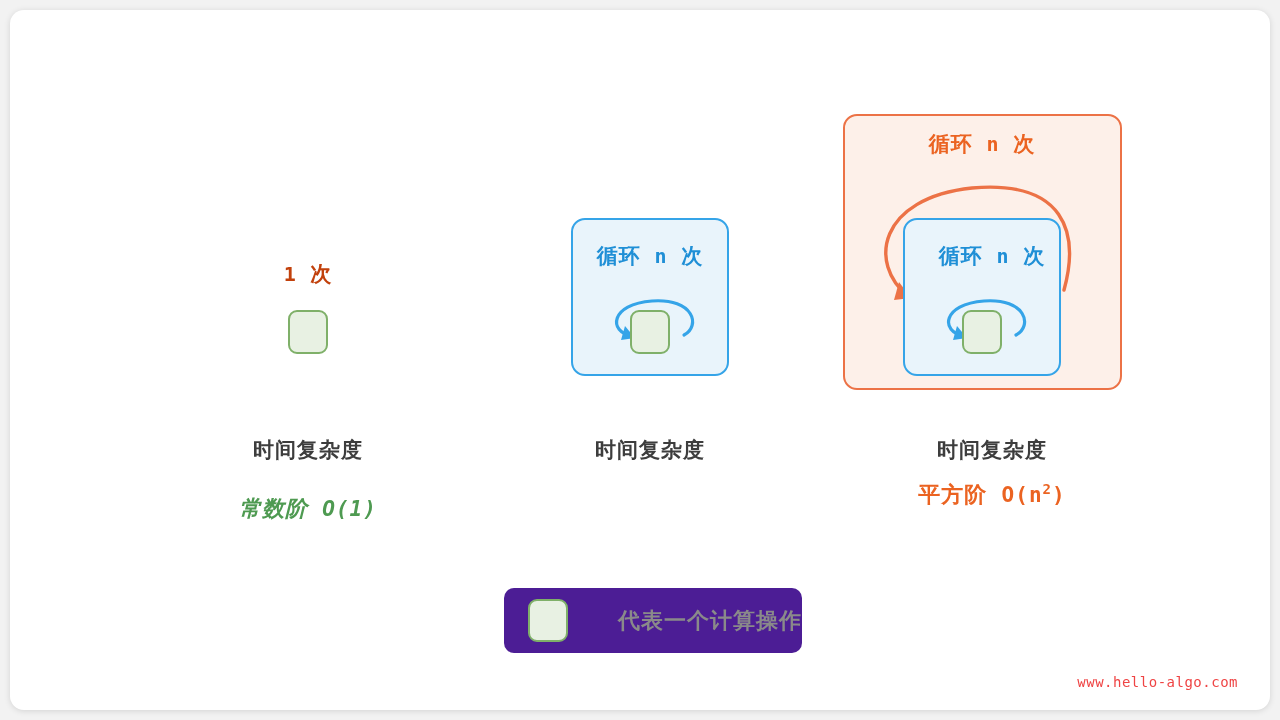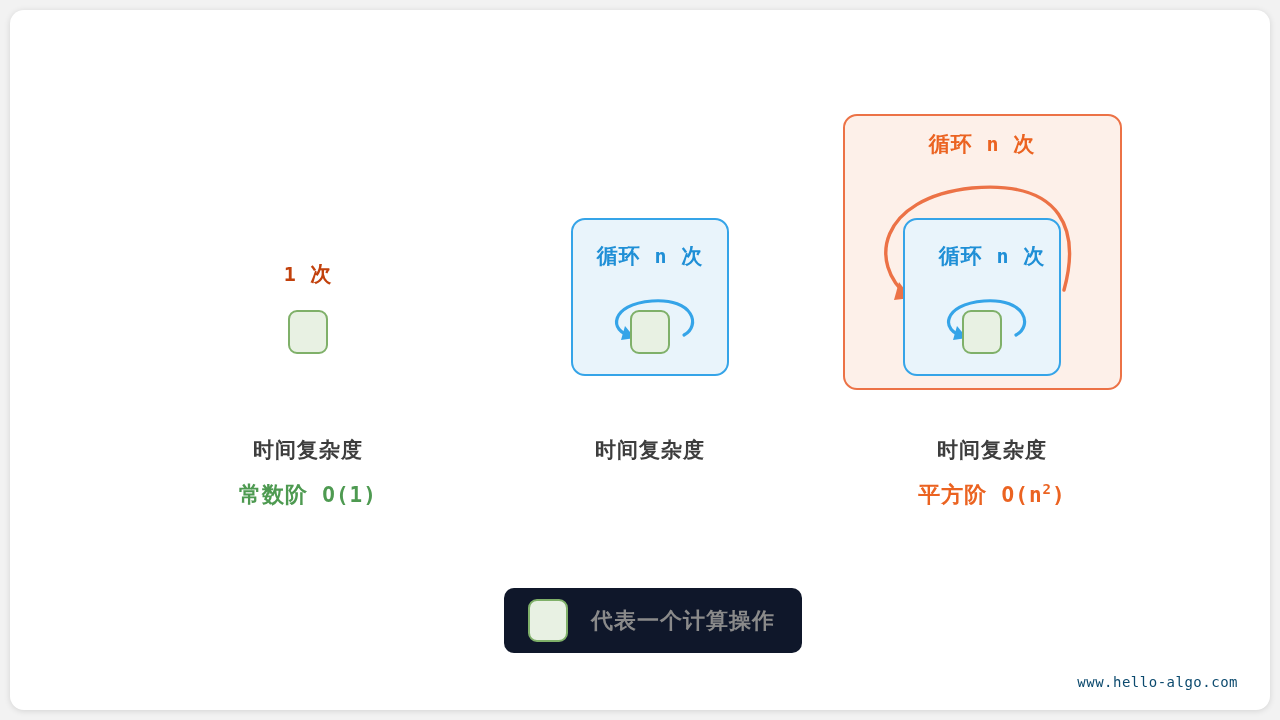--- a/index.html
+++ b/index.html
@@ -140,26 +140,27 @@
   .blue-t { color: #1f8fd6; }
   .orange-t { color: #eb6321; }
 
   
   .legend {
     position: absolute;
     left: 494px;
     top: 578px;
     width: 298px;
     height: 65px;
-    background: #0f172a;
+    background: #4c1d95;
     border-radius: 10px;
     display: flex;
     align-items: center;
     box-sizing: border-box;
     padding-left: 24px;
+    justify-content: space-between;
   }
   .legend-swatch {
     width: 40px;
     height: 43px;
     background: #e8f1e3;
     border: 2px solid #7fb069;
     border-radius: 9px;
     box-sizing: border-box;
     flex: 0 0 auto;
   }
@@ -172,38 +173,38 @@
     white-space: nowrap;
   }
 
   
   .watermark {
     position: absolute;
     right: 32px;
     bottom: 20px;
     font-family: "DejaVu Sans Mono", "Liberation Mono", monospace;
     font-size: 14px;
-    color: #0c4a6e;
+    color: #ef4444;
     letter-spacing: 0.5px;
   }
 </style>
 </head>
 <body>
 
 <div class="page">
   <div class="card">
 
     <div class="col col-const">
 
       <div class="count-label" style="top:250px;"><span class="mono">1</span>&nbsp;&nbsp;<span>次</span></div>
 
       <div class="op-box" style="left:170px; top:300px;"></div>
 
       <div class="caption caption-title" style="top:426px;">时间复杂度</div>
-      <div class="caption caption-order green" style="top:470px;"><span>常数阶</span>&nbsp;&nbsp;<span class="mono">O(1)</span></div>
+      <div class="caption caption-order green" style="top:484px;font-style:italic;"><span>常数阶</span>&nbsp;&nbsp;<span class="mono">O(1)</span></div>
     </div>
 
     <div class="col col-linear">
 
       <div class="loop-box blue" style="left:111px; top:208px; width:158px; height:158px;"></div>
 
       <div class="loop-label blue" style="top:232px;"><span>循环</span>&nbsp;&nbsp;<span class="mono">n</span>&nbsp;&nbsp;<span>次</span></div>
 
       <svg class="arrow-svg" style="left:140px; top:278px;" width="110" height="70" viewBox="0 0 110 70">
         <path d="M 32 48 C 8 44 10 16 52 13 C 94 10 101 38 84 47" fill="none" stroke="#35a4e8" stroke-width="3.2" stroke-linecap="round"></path>

